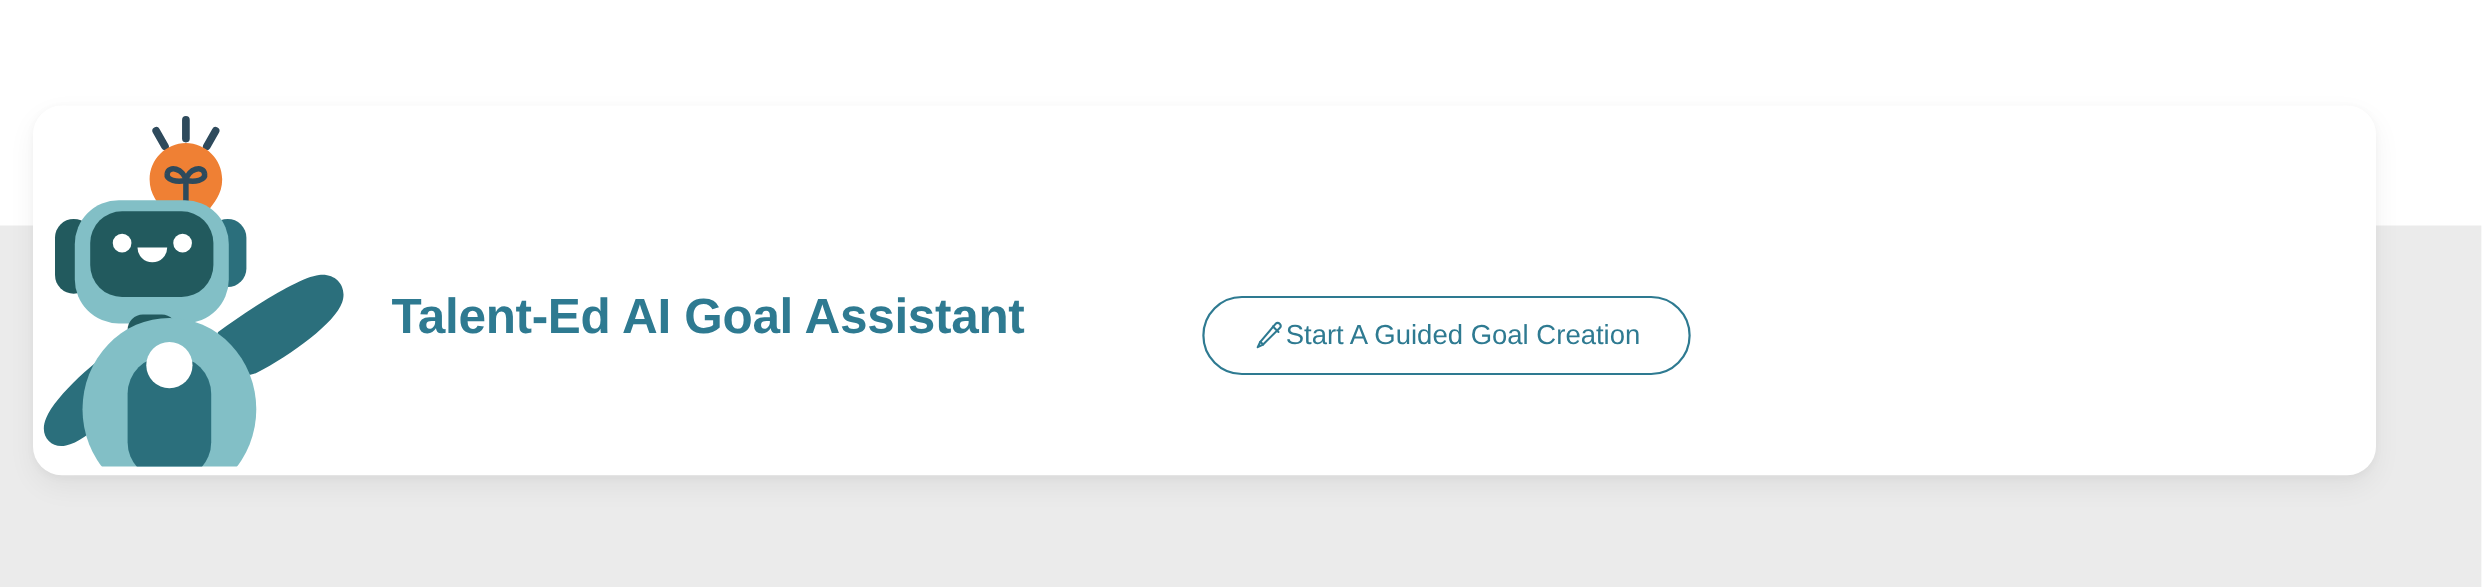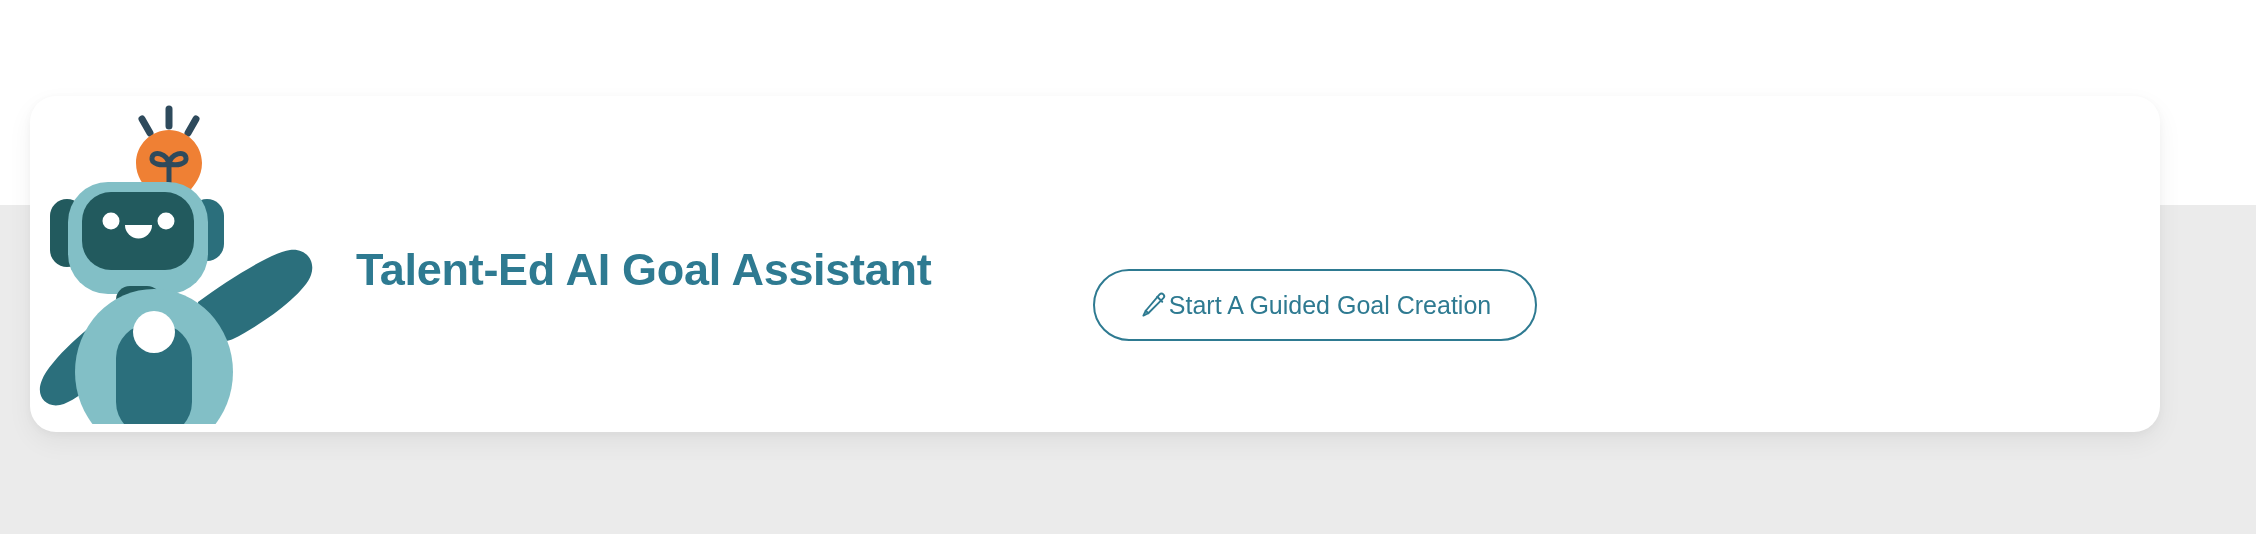--- a/index.html
+++ b/index.html
@@ -51,21 +51,21 @@
     width: 290px;
     height: 305px;
     overflow: visible;
   }
   #robot-mascot svg { display: block; }
 
   
   #card-text {
     position: absolute;
     left: 326px;
-    top: 150px;
+    top: 168px;
     width: 720px;
   }
 
   #assistant-title {
     font-size: 45px;
     font-weight: bold;
     color: #2e7a91;
     letter-spacing: -0.3px;
     line-height: 1.05;
     white-space: nowrap;

